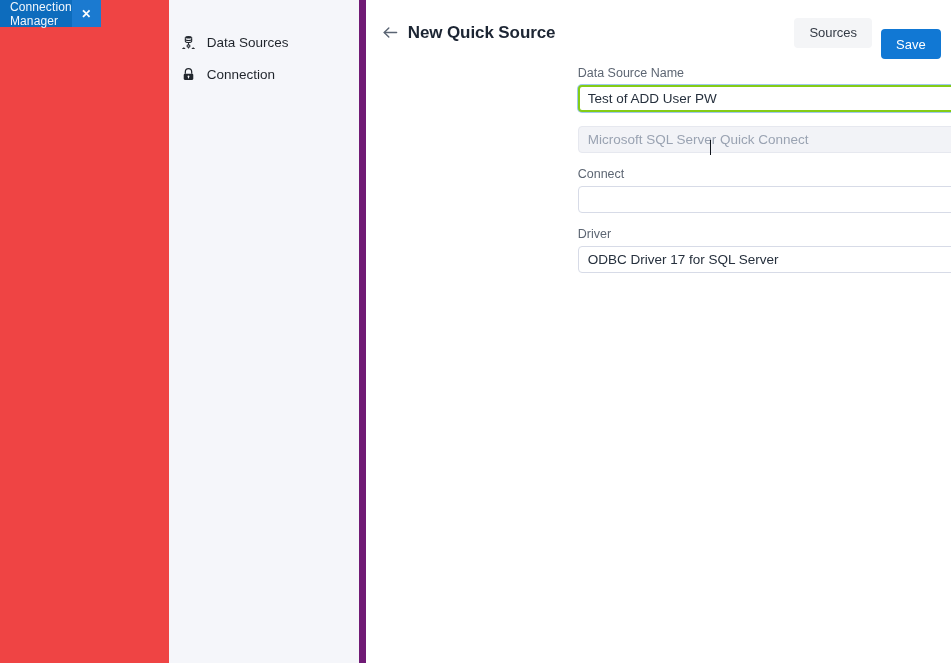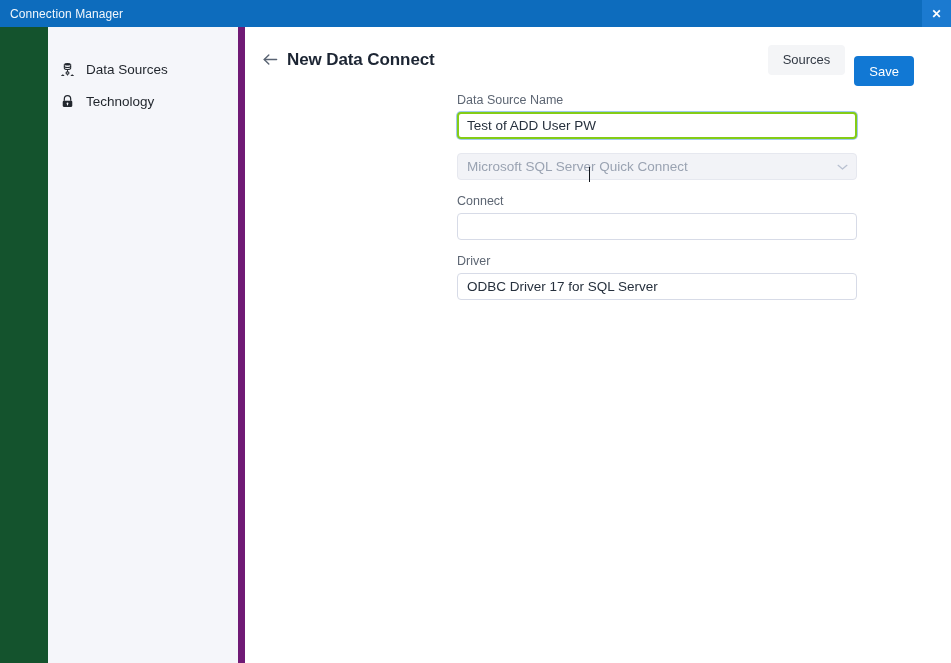--- a/index.html
+++ b/index.html
@@ -12,22 +12,23 @@
     overflow: hidden;
     background: #ffffff;
     font-family: "Liberation Sans", sans-serif;
     -webkit-font-smoothing: antialiased;
   }
   .app {
     position: relative;
     width: 951px;
     height: 663px;
     display: flex;
-    flex-direction: column;
-    background: #14532d;
+    flex-direction: row;
+    background: #ef4444;
+    gap: 20px;
   }
 
   
   .titlebar {
     height: 27px;
     min-height: 27px;
     background: #0d6cbd;
     display: flex;
     align-items: center;
     justify-content: space-between;
@@ -245,35 +246,35 @@
 
       <div class="nav-item">
         <span class="nav-icon">
           <svg width="15" height="15" viewBox="0 0 16 16" fill="none" stroke="#22272e" stroke-width="1.3">
             <path d="M4.6 7.2V5.2a3.4 3.4 0 0 1 6.8 0v2.0"></path>
             <rect x="2.9" y="7.2" width="10.2" height="6.6" rx="1.2" fill="#22272e" stroke="none"></rect>
             <circle cx="8" cy="10.0" r="1.0" fill="#f5f6fa" stroke="none"></circle>
             <path d="M8 10.6v1.5" stroke="#f5f6fa" stroke-width="1.1"></path>
           </svg>
         </span>
-        <span class="nav-label">Technology</span>
+        <span class="nav-label">Connection</span>
       </div>
 
     </div>
 
     <div class="content">
 
       <div class="content-header">
         <span class="back-arrow">
           <svg width="17" height="15" viewBox="0 0 18 16" fill="none" stroke="#5a6473" stroke-width="1.5" stroke-linecap="round" stroke-linejoin="round">
             <path d="M15.5 8H2.4"></path>
             <path d="M7.2 3.1 2.3 8l4.9 4.9"></path>
           </svg>
         </span>
-        <span class="page-title">New Data Connect</span>
+        <span class="page-title">New Quick Source</span>
         <span class="header-spacer"></span>
         <button class="btn btn-cancel">Sources</button>
         <button class="btn btn-save">Save</button>
       </div>
 
       <div class="form">
 
         <div class="field">
           <label class="field-label">Data Source Name</label>
           <input class="field-input focused" type="text" value="Test of ADD User PW" style="">

